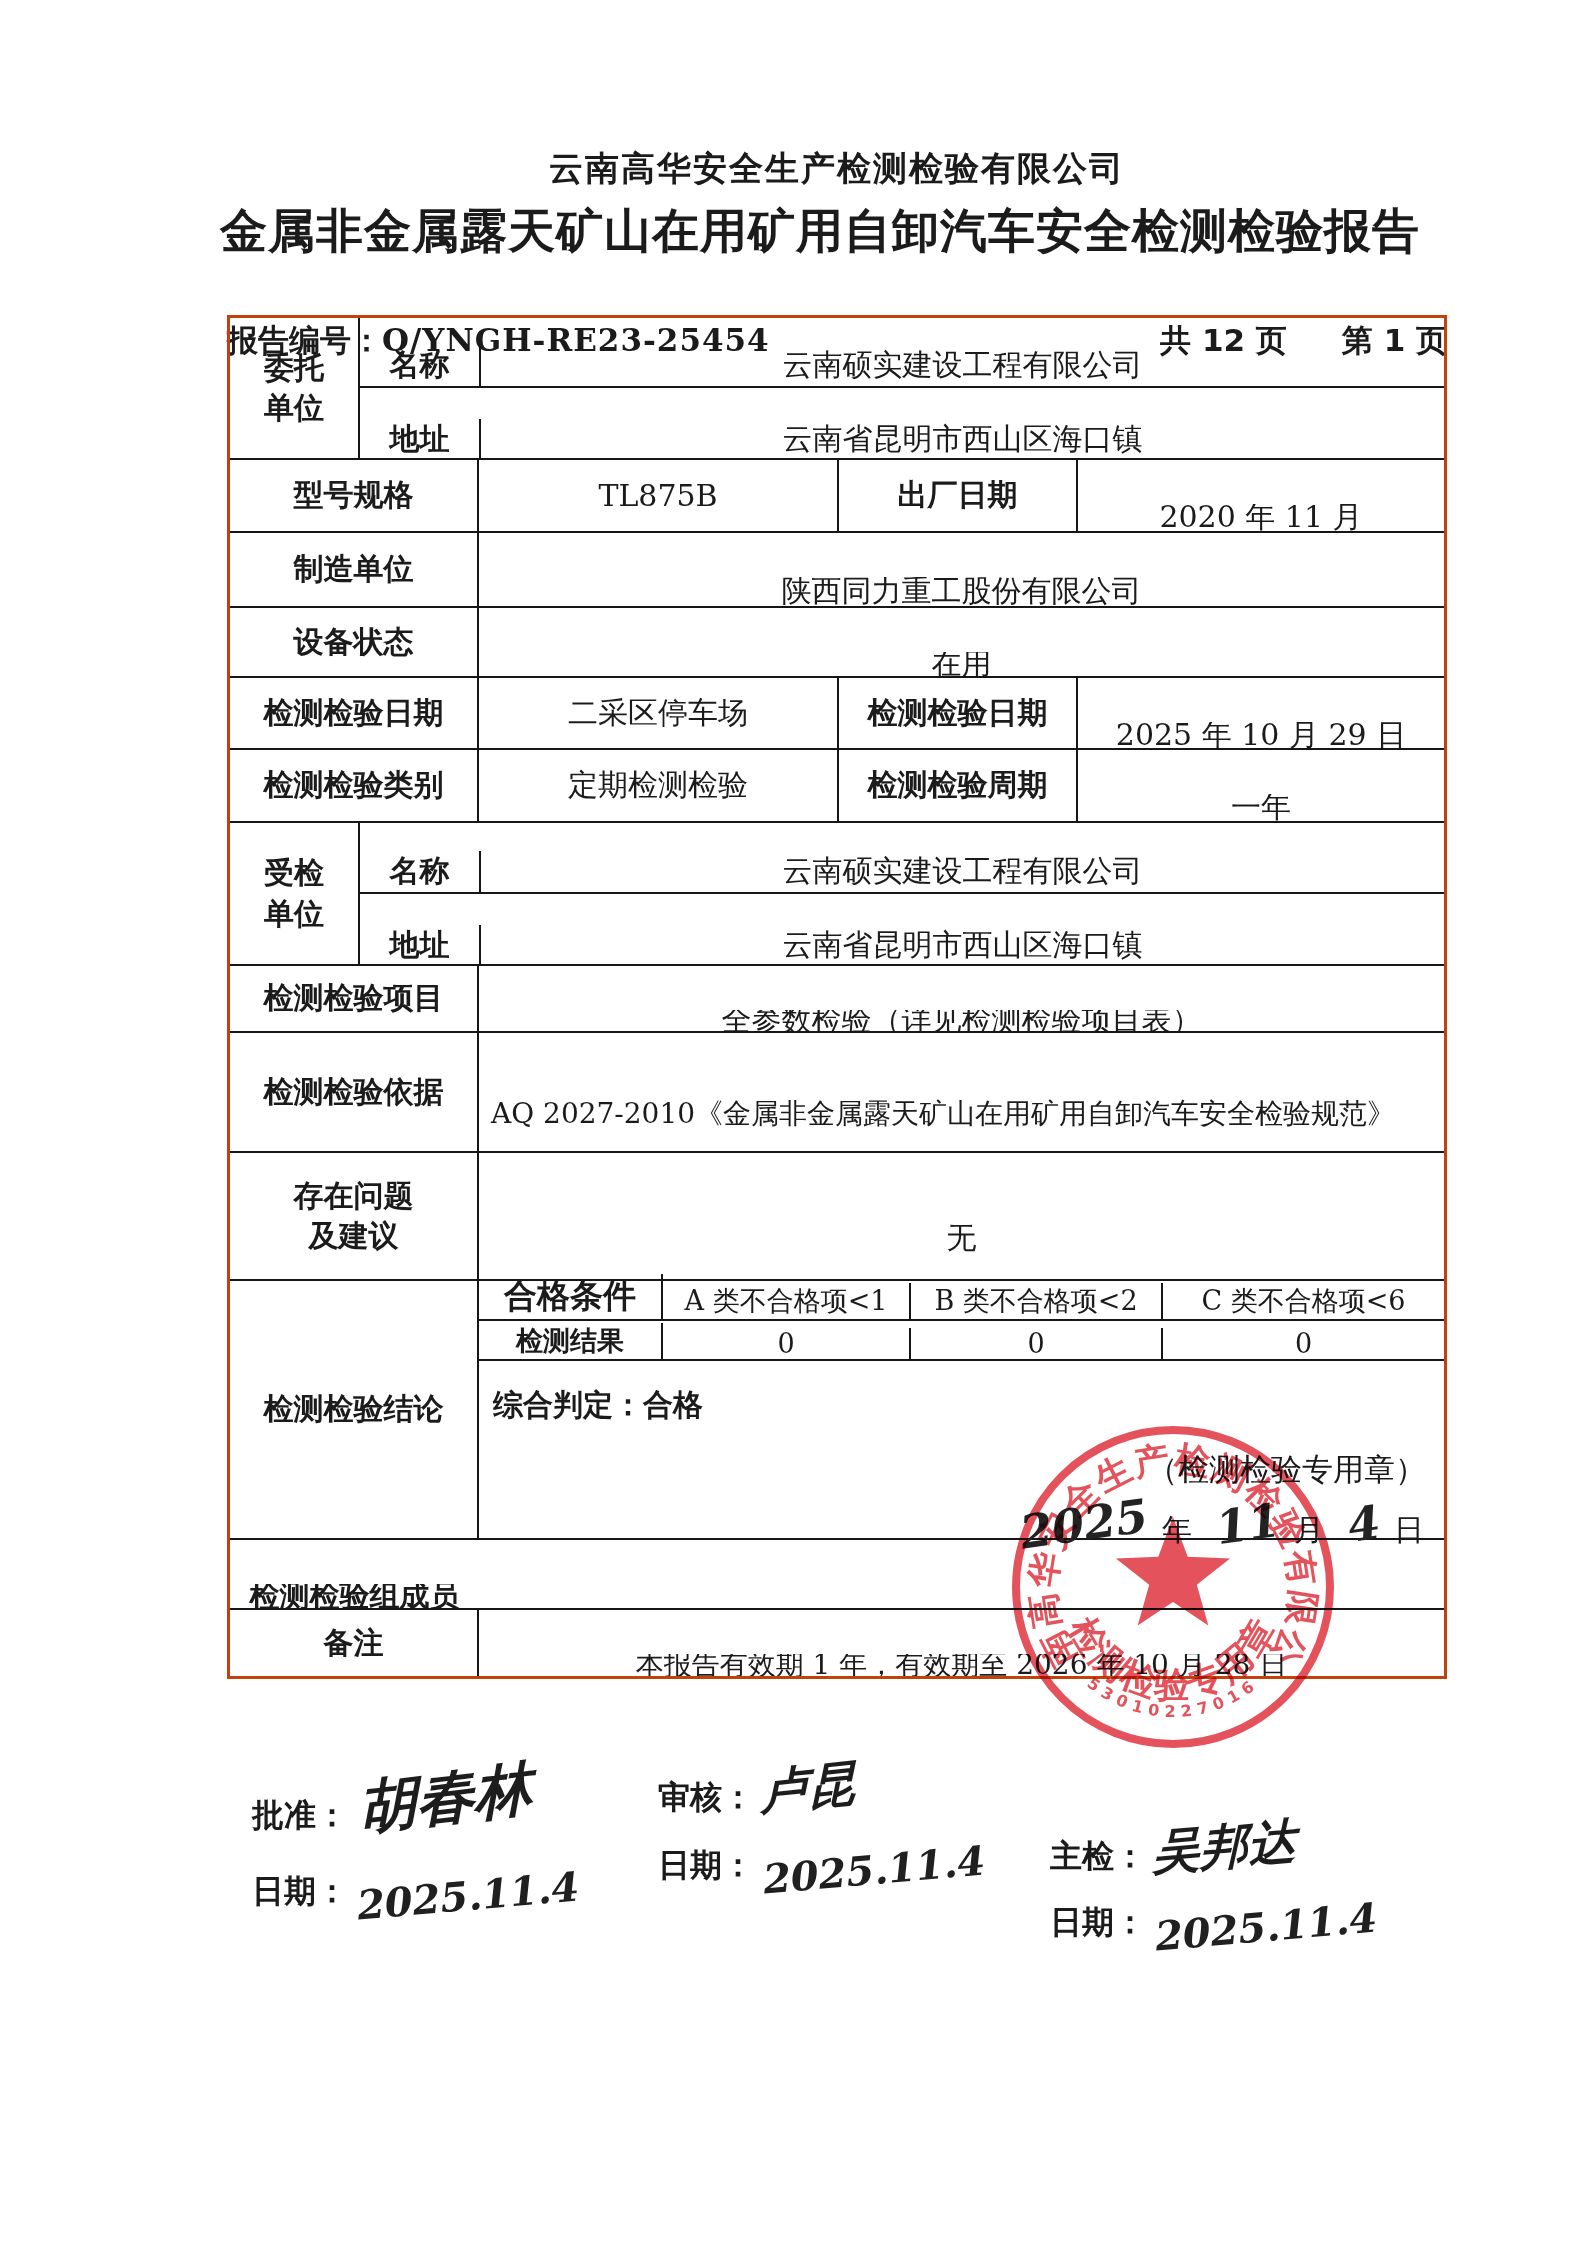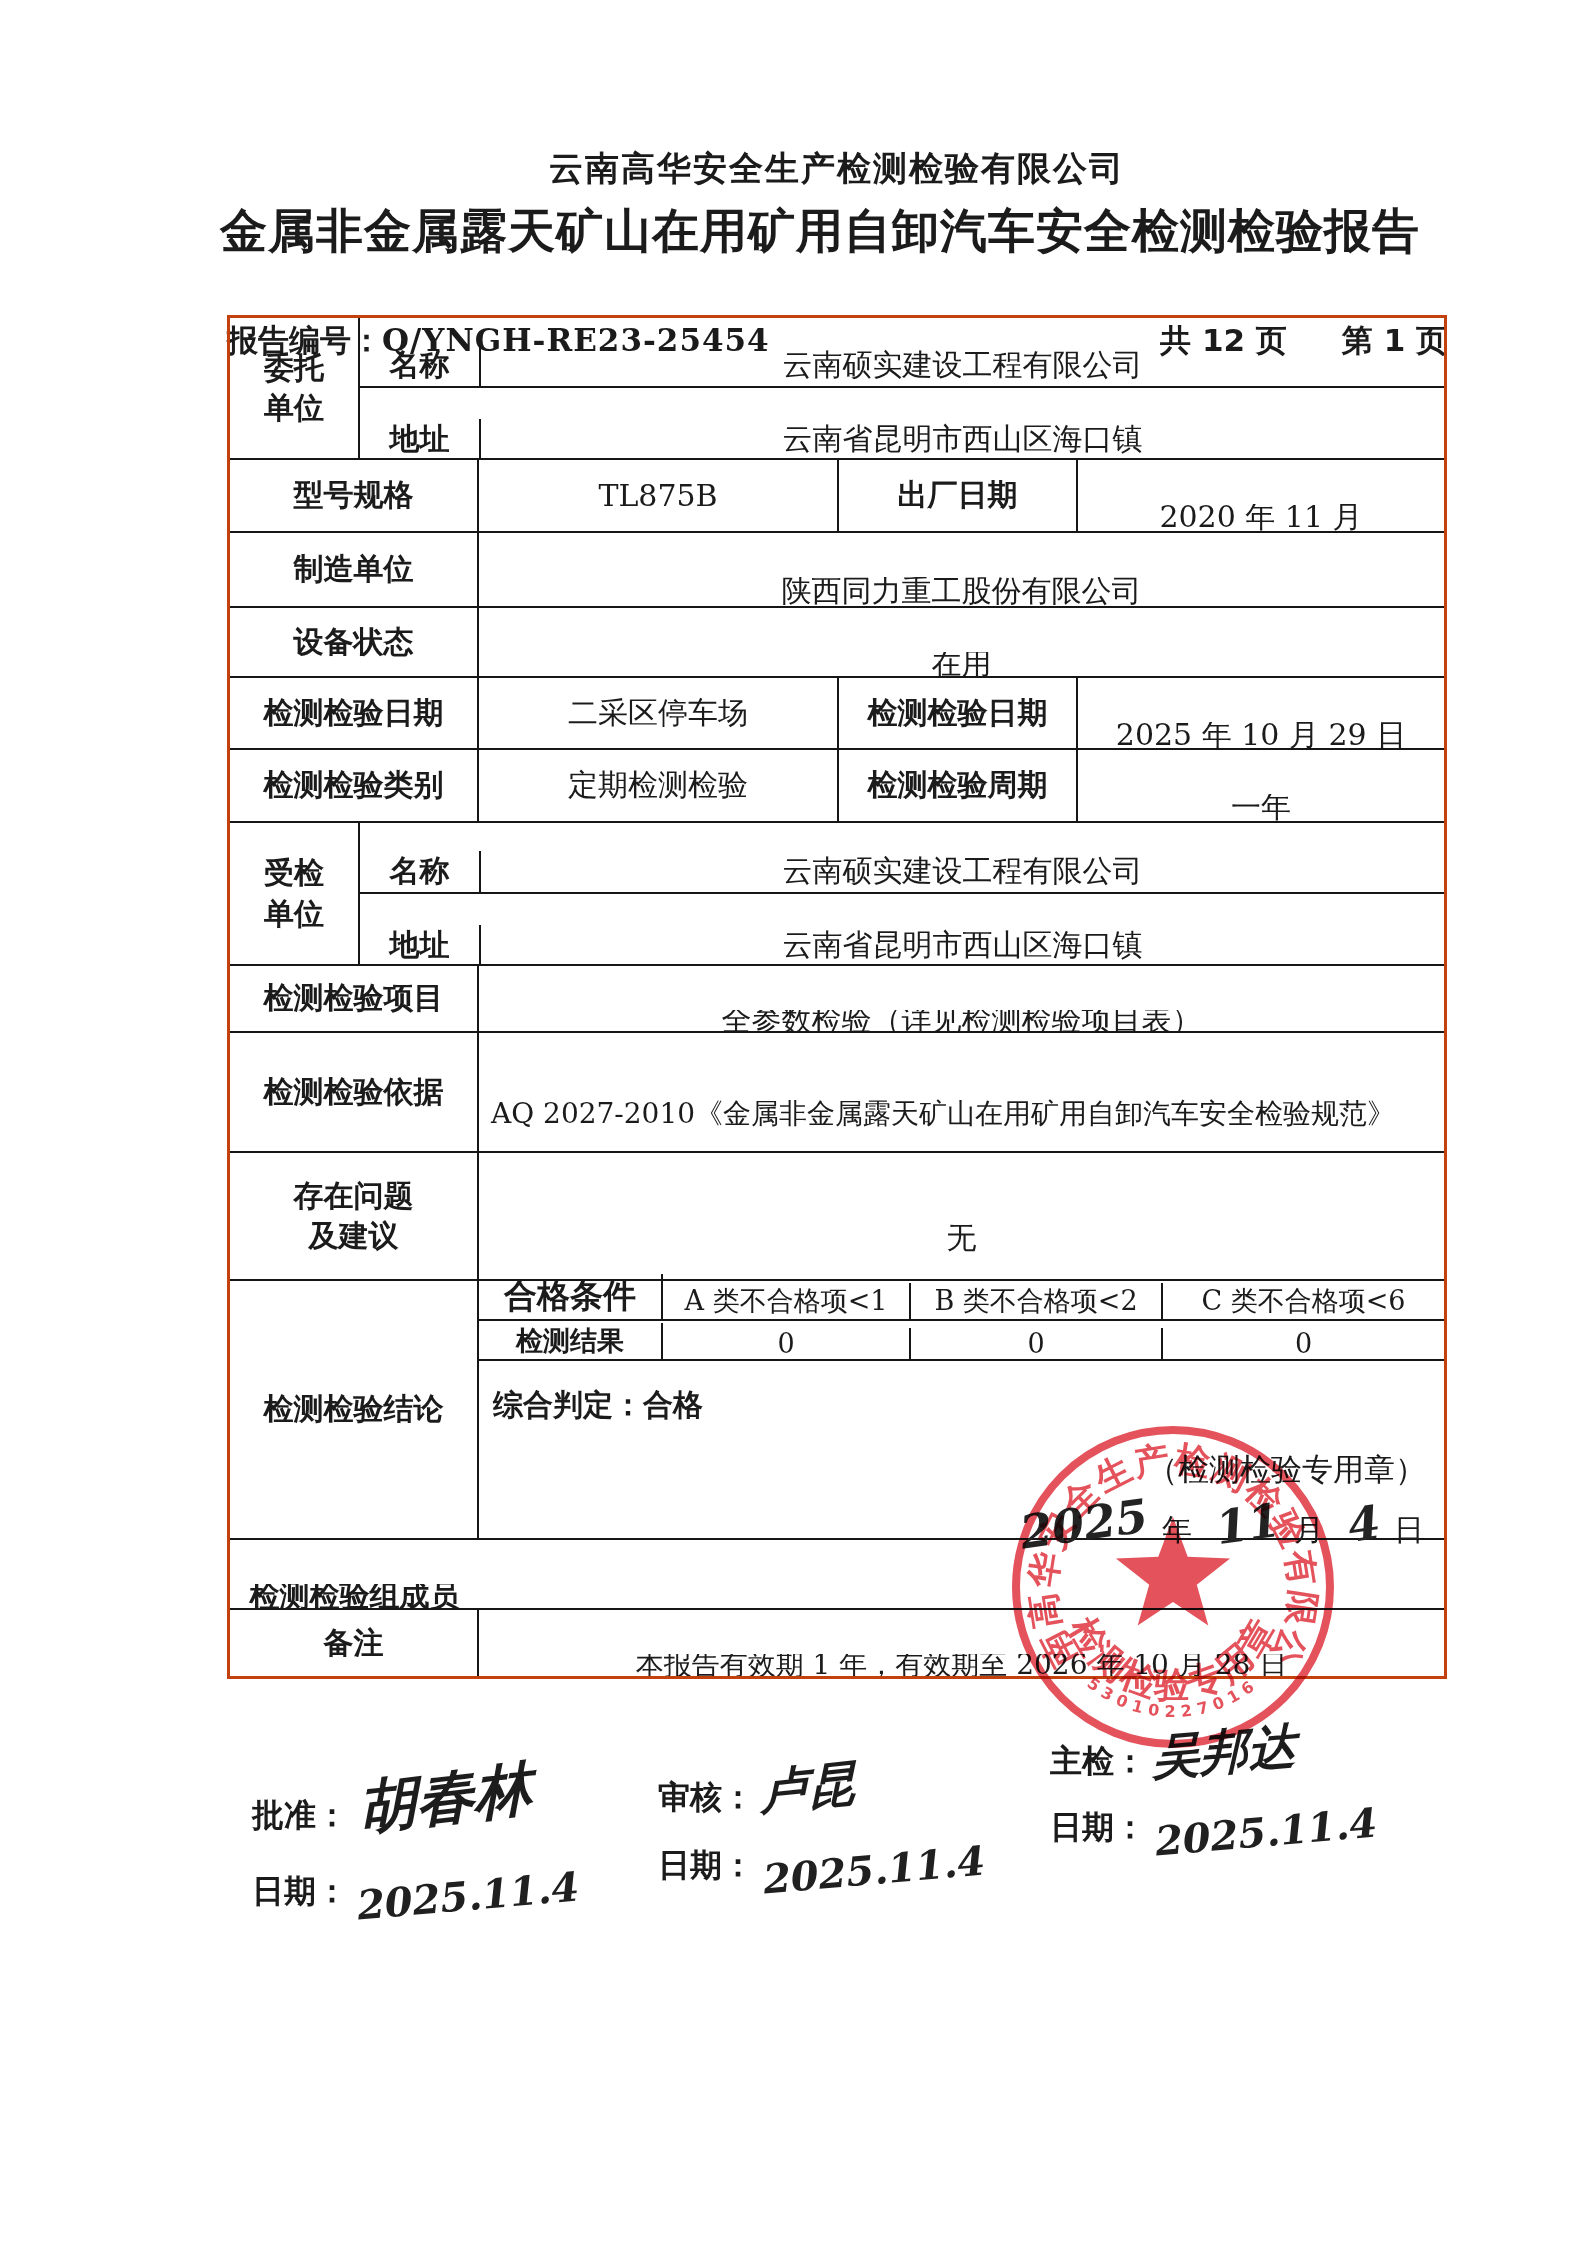--- a/index.html
+++ b/index.html
@@ -211,21 +211,21 @@
     <div class="sigline">
       <span class="flabel">审核：</span>
       <span class="sig sig2">卢昆</span>
     </div>
     <div class="dateline" style="margin-top:18px">
       <span class="flabel">日期：</span>
       <span class="hwdate">2025.11.4</span>
     </div>
   </div>
 
-  <div class="sigblock" style="left:1050px;top:1720px">
+  <div class="sigblock" style="left:1050px;top:1815px">
     <div class="sigline">
       <span class="flabel">主检：</span>
       <span class="sig sig3">吴邦达</span>
     </div>
     <div class="dateline" style="margin-top:16px">
       <span class="flabel">日期：</span>
       <span class="hwdate">2025.11.4</span>
     </div>
   </div>
 

